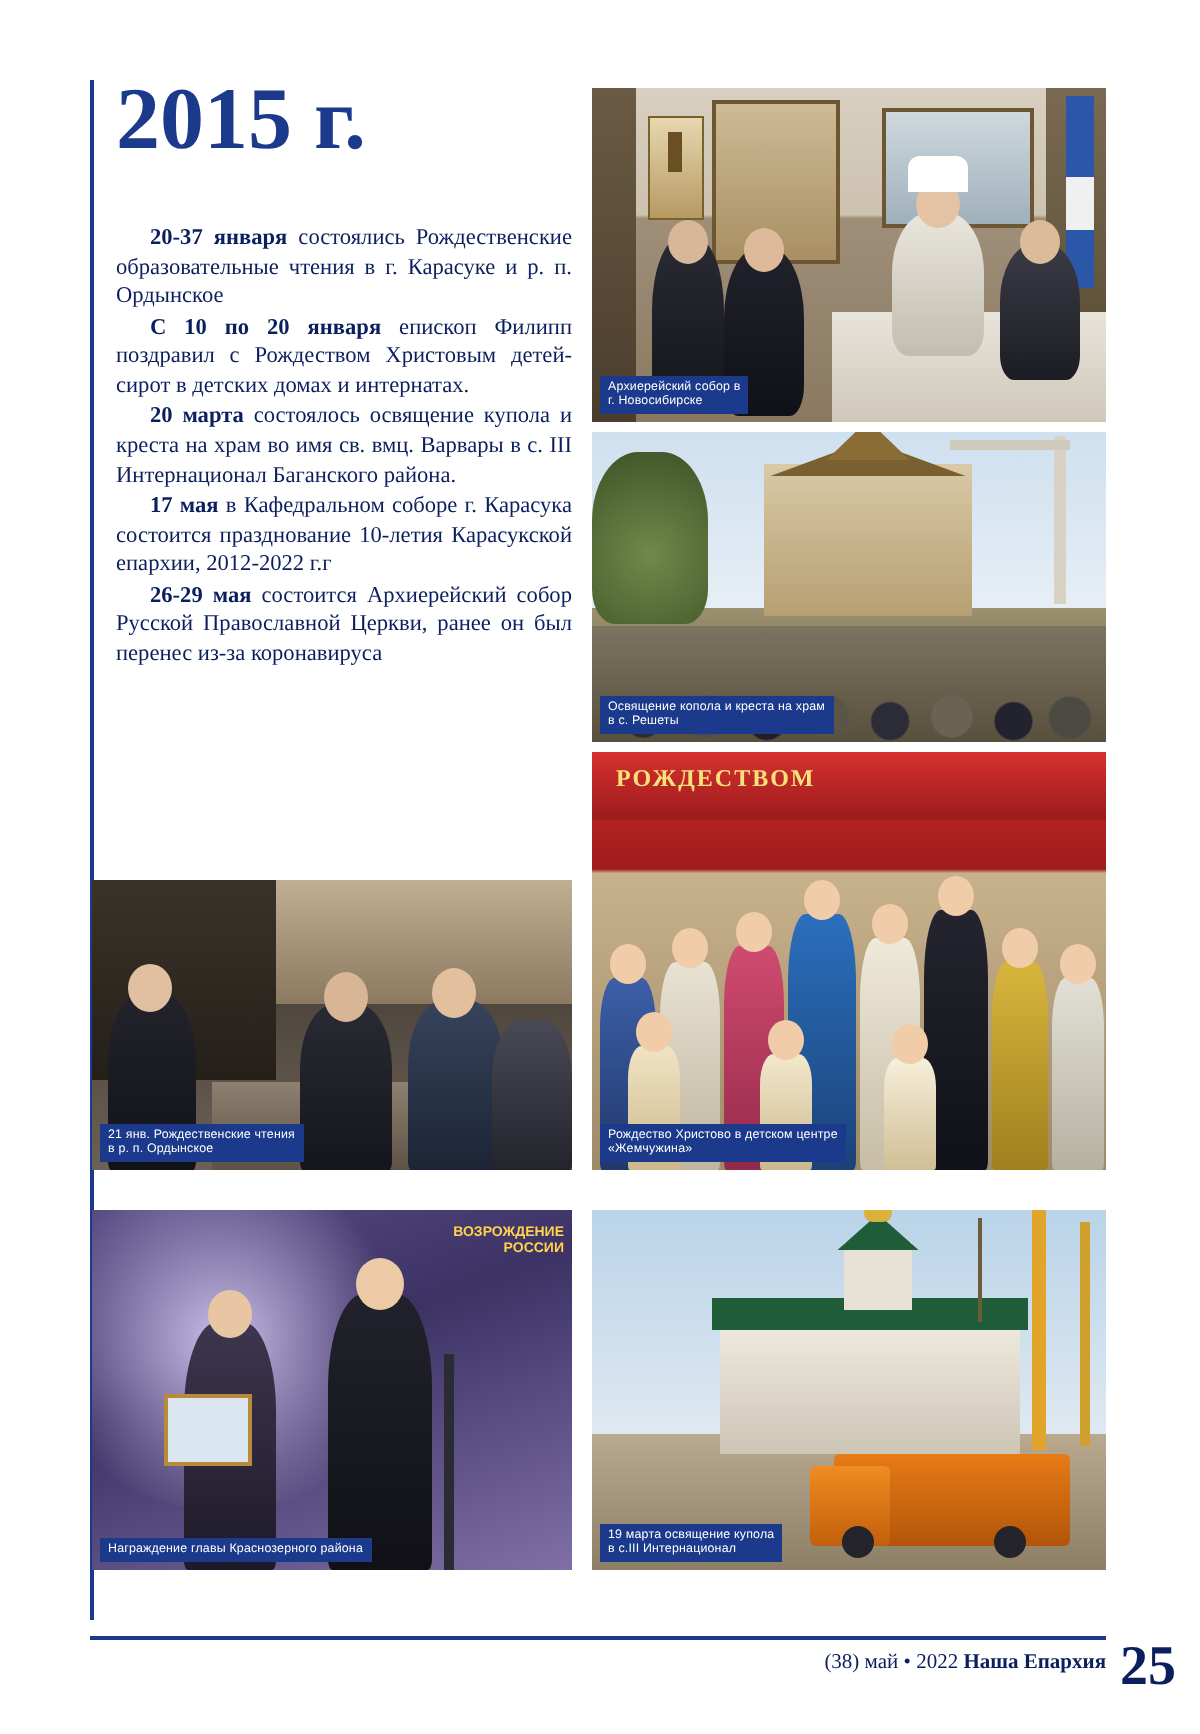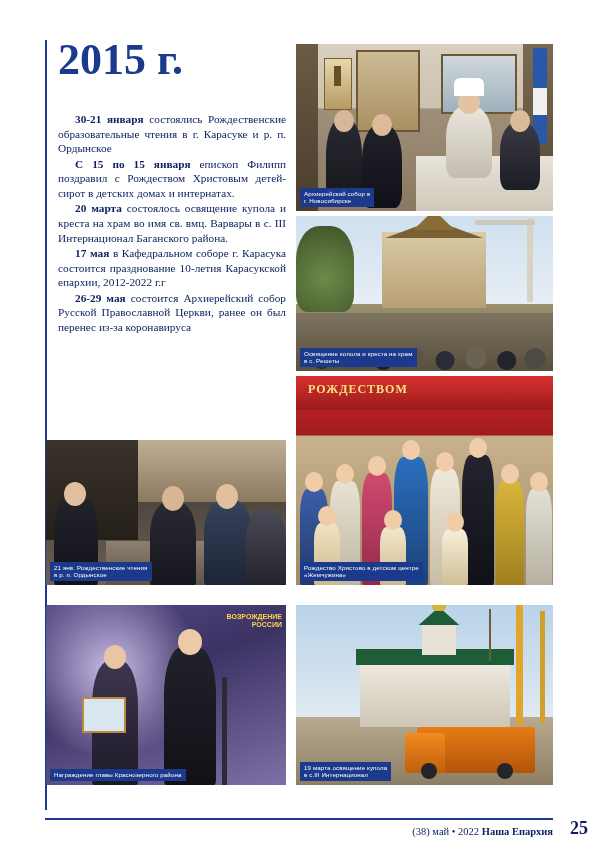--- a/index.html
+++ b/index.html
@@ -199,37 +199,37 @@
     font-family: "Liberation Serif", serif;
     font-size: 10.5px;
     color: #0b1f5e;
   }
   .footer b { font-weight: bold; }
   .pageno {
     position: absolute;
     right: 12px;
     top: 818px;
     font-family: "Liberation Serif", serif;
-    font-size: 18px;
+    font-size: 28px;
     font-weight: bold;
     color: #0b1f5e;
   }
 </style>
 </head>
 <body>
 
 <div class="page">
 
   <div class="left-rule"></div>
 
   <div class="year">2015 г.</div>
 
   <div class="text-col">
-    <p><b>30-21 января</b><span> состоялись Рождественские образовательные чтения в г. Карасуке и р. п. Ордынское</span></p>
-    <p><b>С 15 по 15 января</b><span> епископ Филипп поздравил с Рождеством Христовым детей-сирот в детских домах и интернатах.</span></p>
+    <p><b>20-37 января</b><span> состоялись Рождественские образовательные чтения в г. Карасуке и р. п. Ордынское</span></p>
+    <p><b>С 10 по 20 января</b><span> епископ Филипп поздравил с Рождеством Христовым детей-сирот в детских домах и интернатах.</span></p>
     <p><b>20 марта</b><span> состоялось освящение купола и креста на храм во имя св. вмц. Варвары в с. III Интернационал Баганского района.</span></p>
     <p><b>17 мая</b><span>  в Кафедральном соборе г. Карасука состоится празднование 10-летия Карасукской епархии, 2012-2022 г.г</span></p>
     <p><b>26-29 мая</b><span> состоится Архиерейский собор Русской Православной Церкви, ранее он был перенес из-за коронавируса</span></p>
   </div>
 
   <div class="photo" id="photo1">
     <div class="p1-bg"></div>
     <div class="p1-wallL"></div>
     <div class="p1-wallR"></div>
     <div class="p1-icon"></div>

